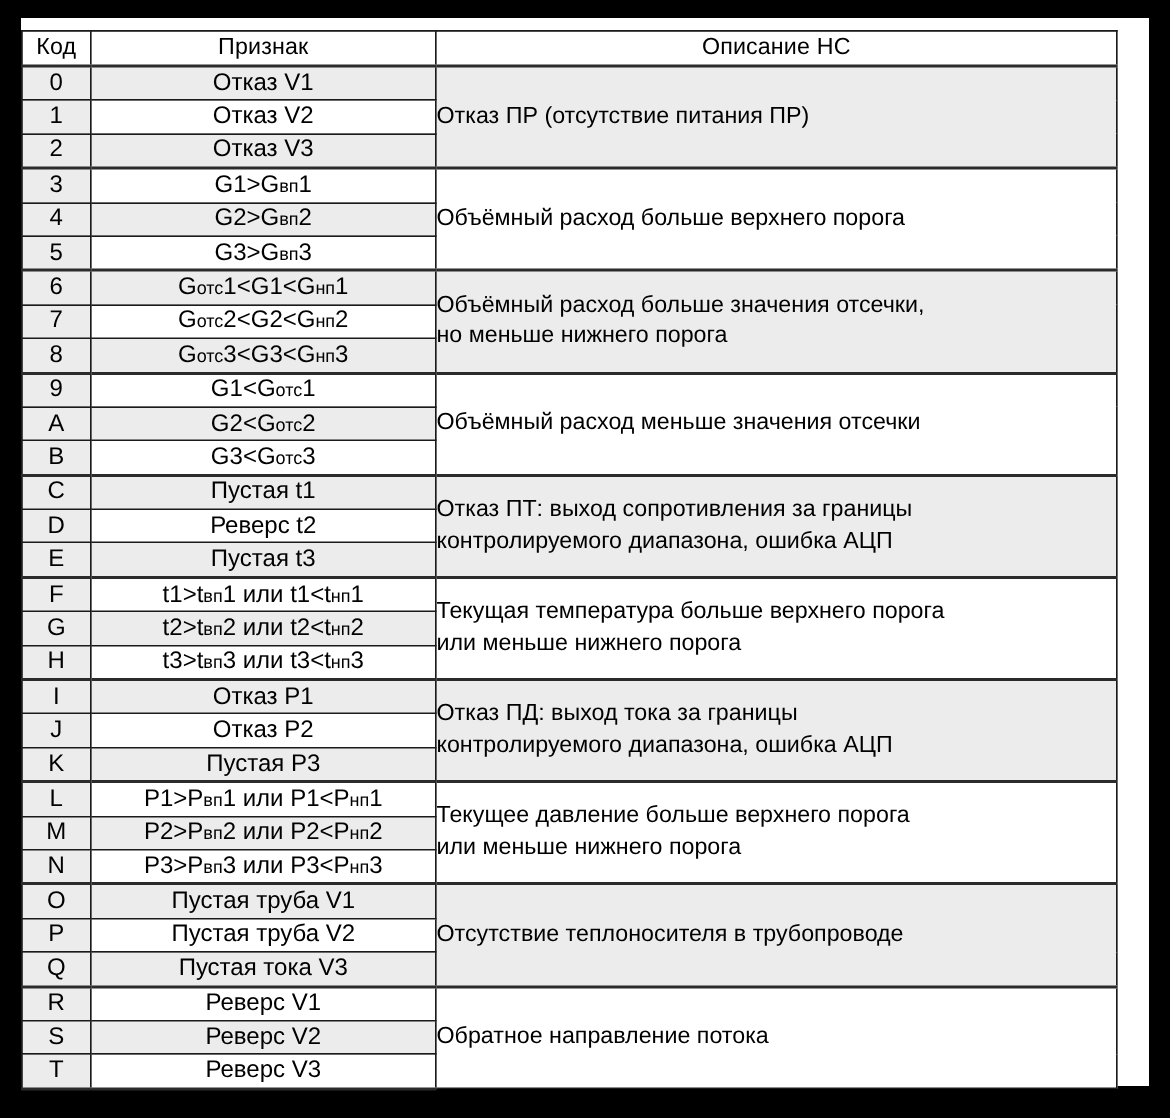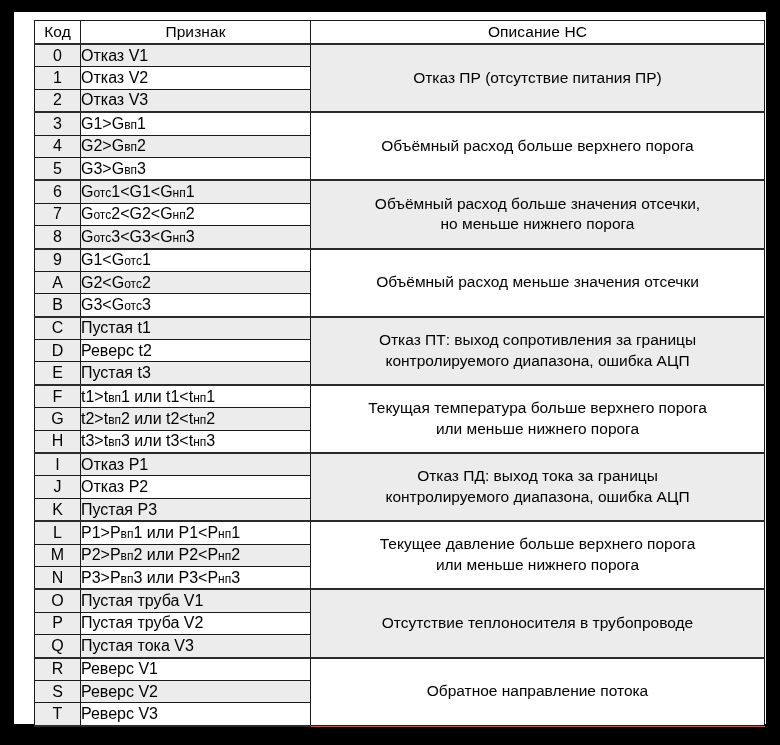--- a/index.html
+++ b/index.html
@@ -11,25 +11,25 @@
   }
   #frame{
     position:absolute;
     left:14px;top:12px;
     width:752px;height:712px;
     background:#ffffff;
     box-sizing:border-box;
   }
   table.nstable{
     position:absolute;
-    left:20px;top:8px;
+    left:0;top:8px;
     width:730px;
     border-collapse:collapse;
     table-layout:fixed;
-    background:#ef4444;
+    background:#000000;
   }
   table.nstable td,table.nstable th{
     border:1px solid #1a1a1a;
     padding:0;
     font-weight:normal;
     color:#000;
     vertical-align:middle;
   }
   
   col.c-code{width:46px;}
@@ -47,40 +47,41 @@
 
   
   .code{
     height:21.4px;
     text-align:center;
     font-size:16px;
     font-weight:bold;
     background:#ececec;
   }
   .sign{
+    text-align:center;
     font-size:16px;
     background:#ffffff;
     white-space:nowrap;
   }
   .sign.alt{background:#ececec;}
   .desc{
     padding:0 0 0 9px;
     font-size:15.5px;
     line-height:1.35;
     background:#ffffff;
     vertical-align:middle;
   }
   .desc.alt{background:#ececec;}
 
   
   tr.grp-start > td,tr.grp-start > th{border-top:2px solid #2b2b2b;}
   tr.grp-end > td{border-bottom:2px solid #2b2b2b;}
 
   .sub{font-size:12px;}
-  .desc .l2{display:block;text-align:center;}
+  .desc .l2{display:block;}
 </style>
 </head>
 <body>
 
 <div id="frame">
   <table class="nstable">
     <colgroup>
       <col class="c-code">
       <col class="c-sign">
       <col class="c-desc">

